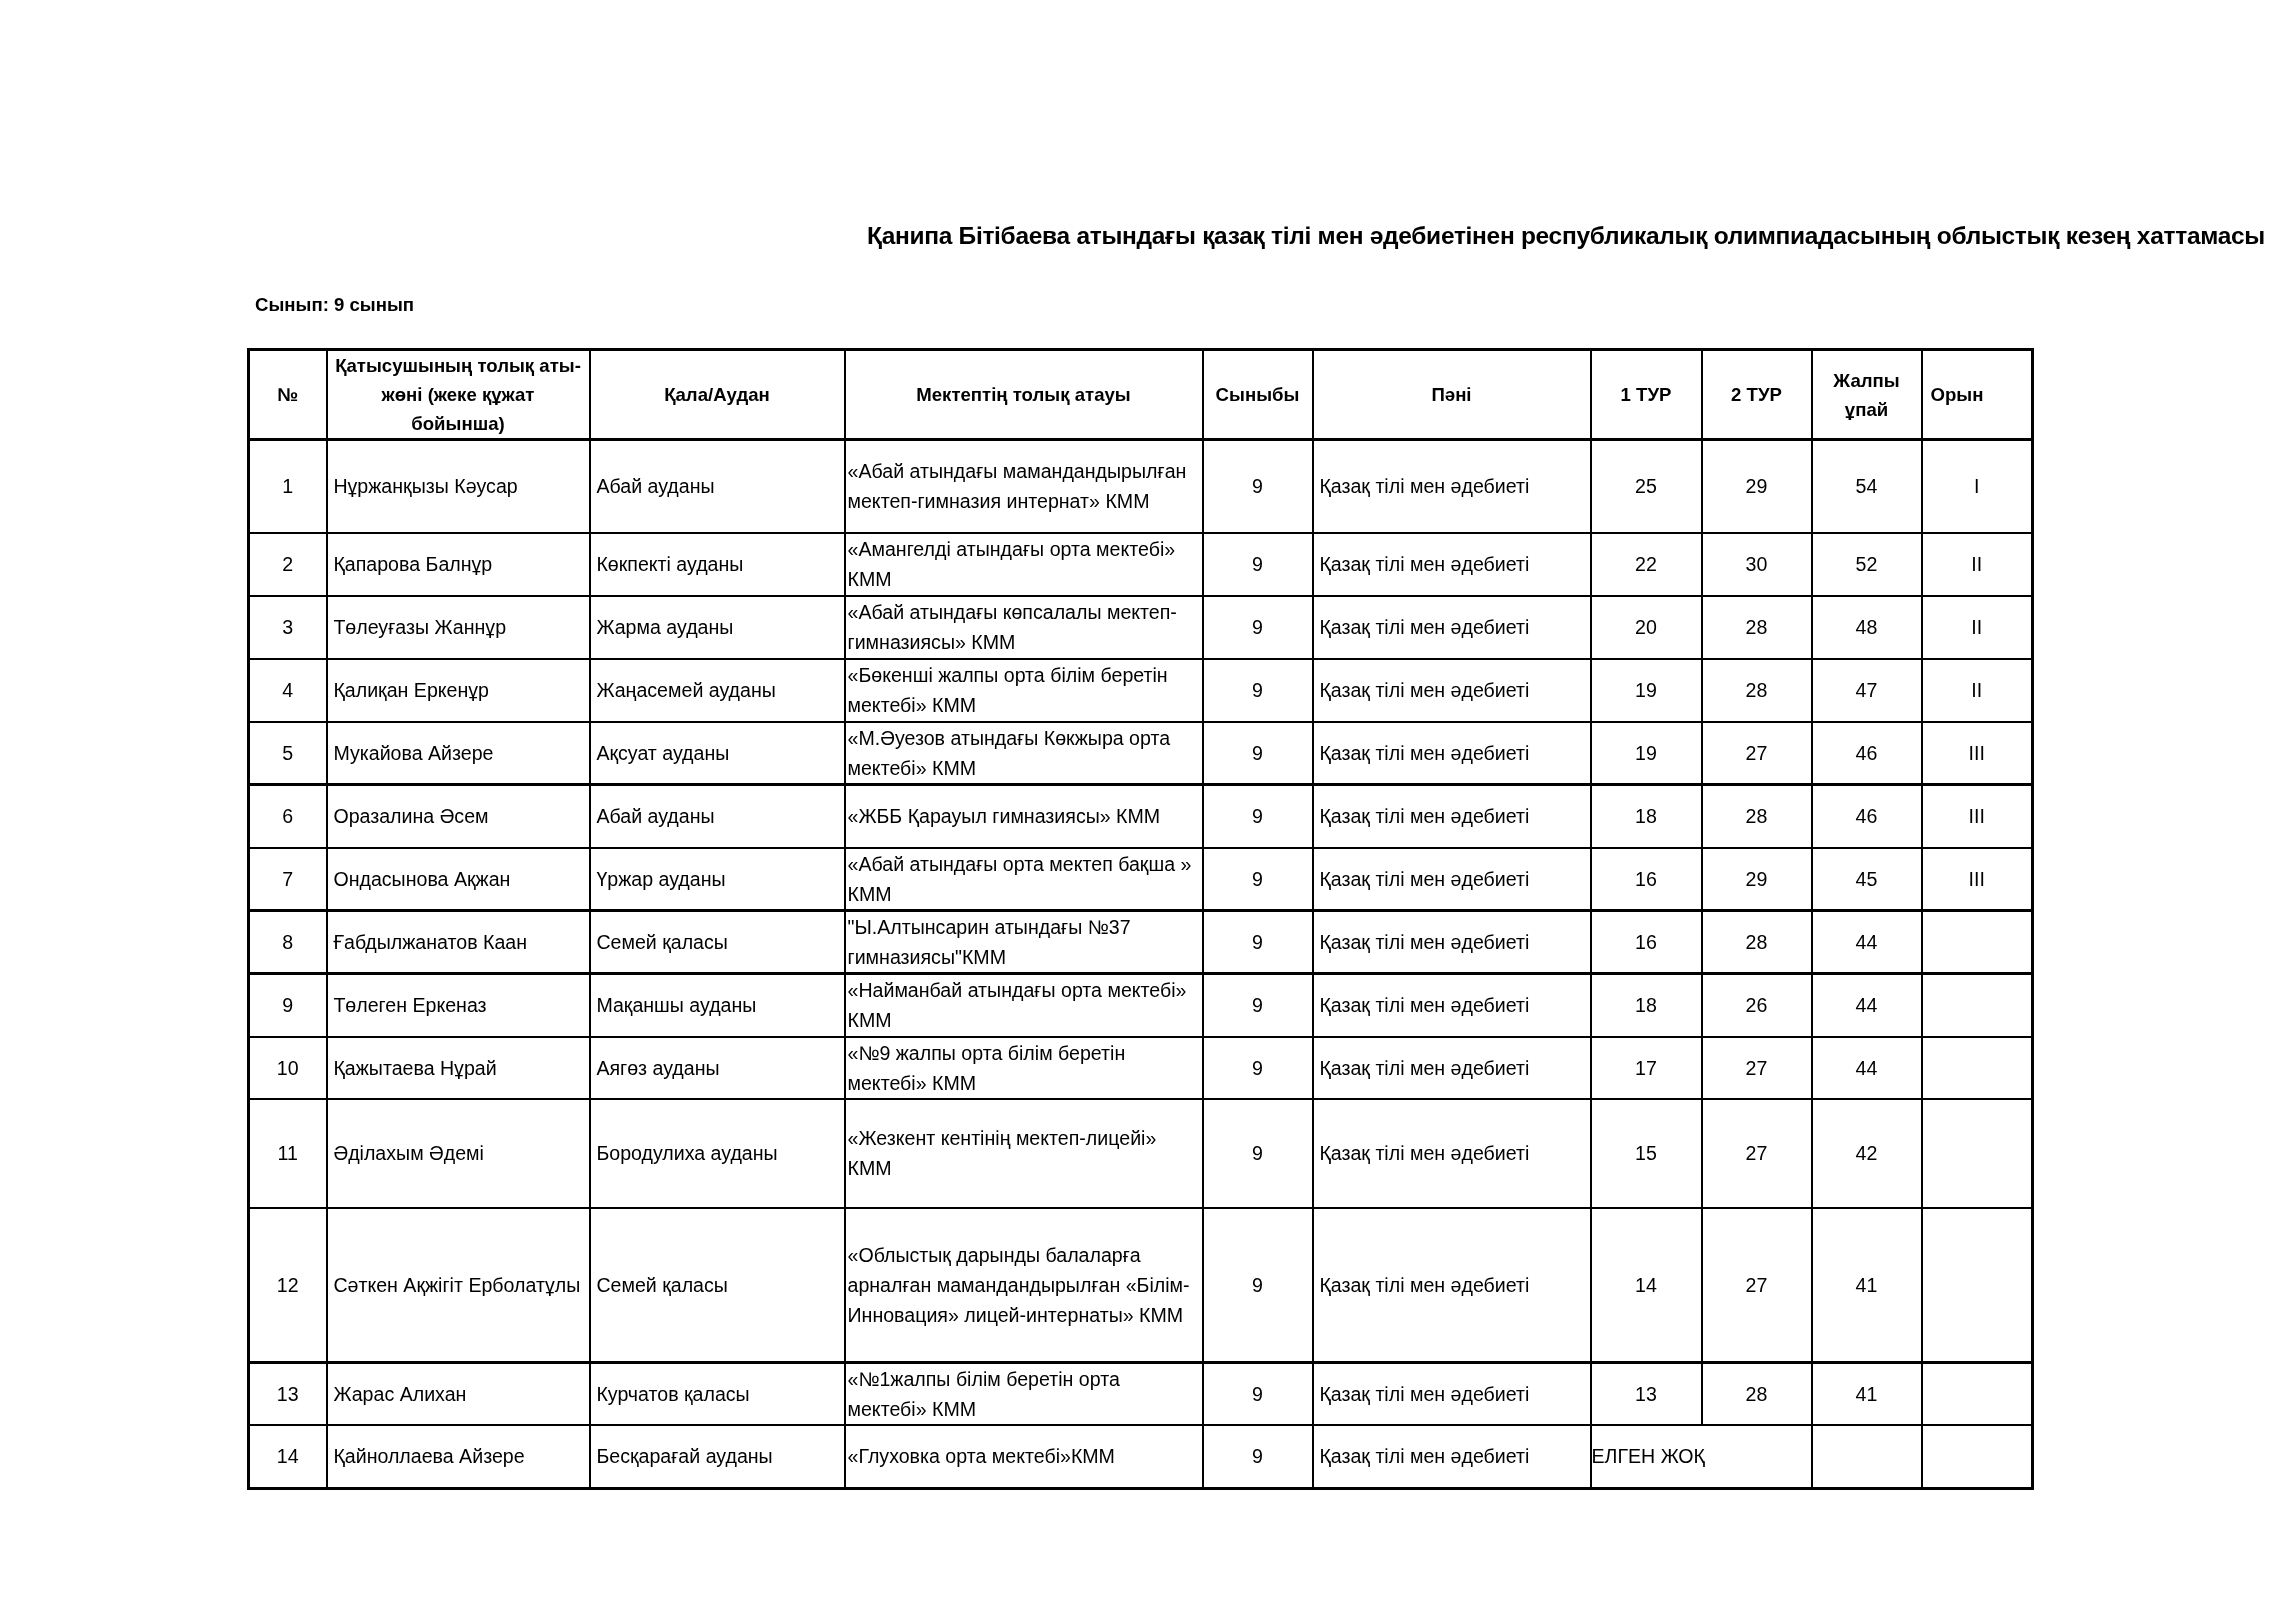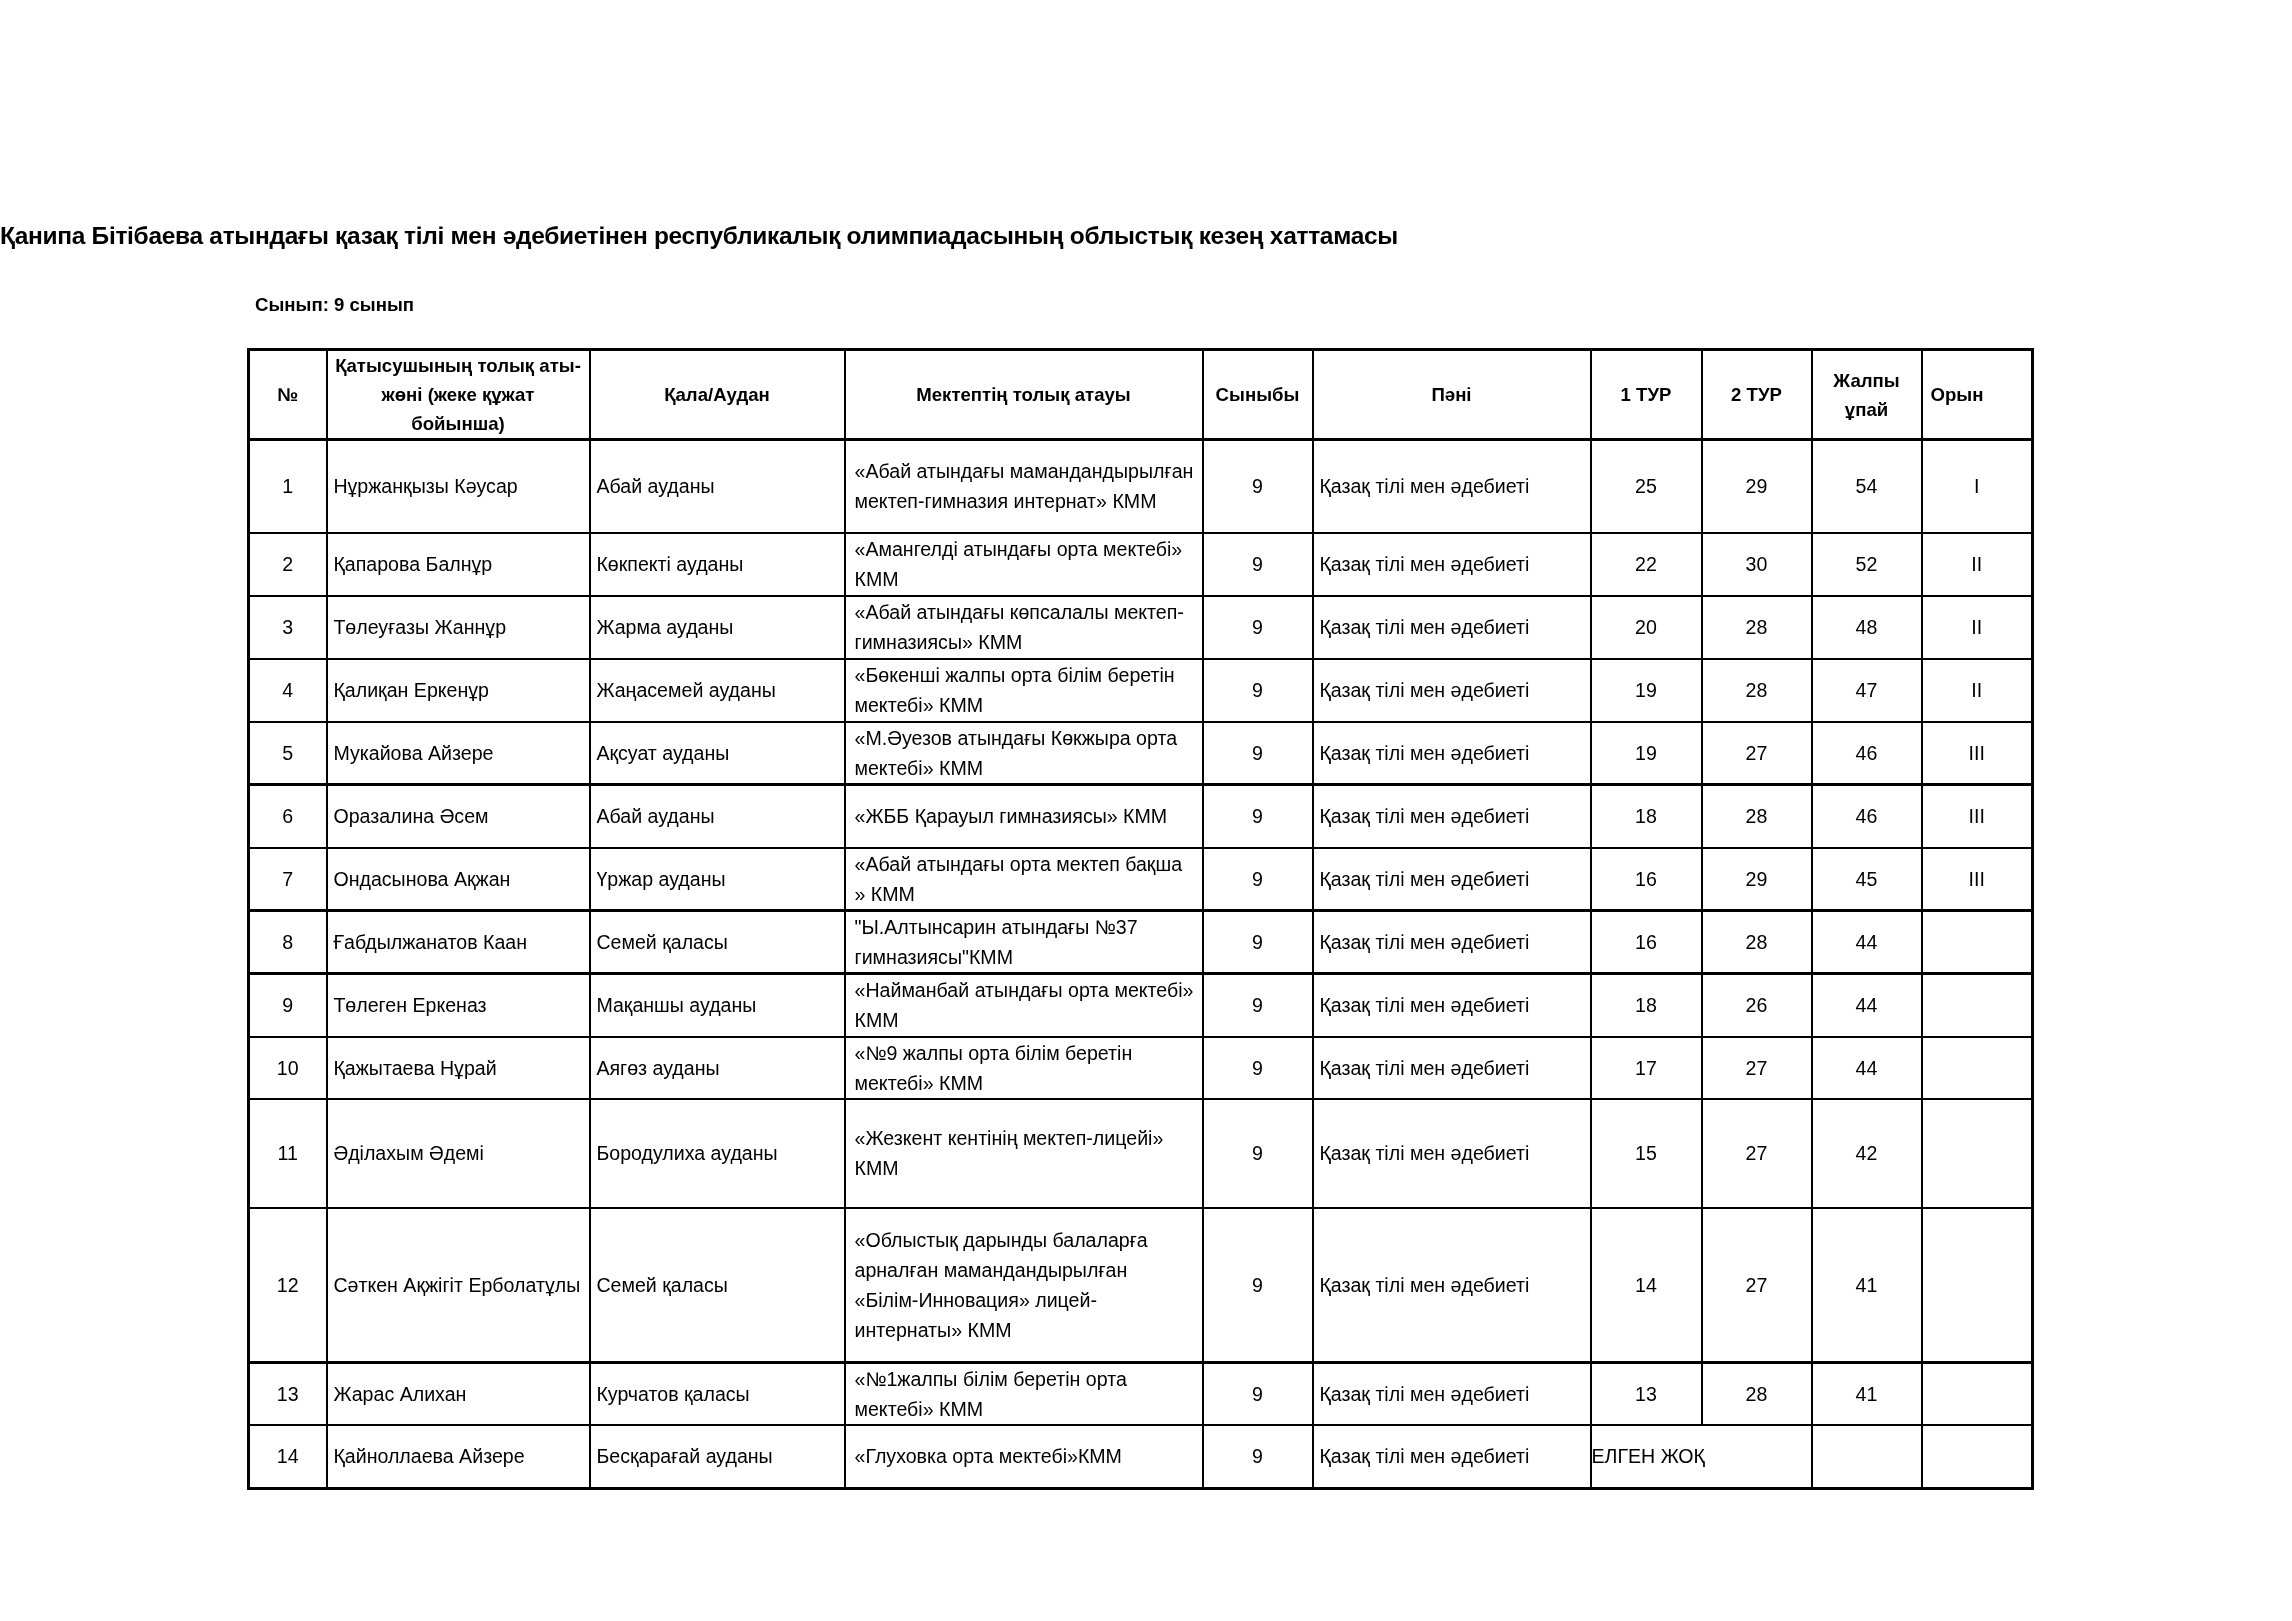--- a/index.html
+++ b/index.html
@@ -1,31 +1,31 @@
 <!DOCTYPE html>
 <html><head>
 <meta charset="utf-8">
 <style>
   html, body { margin: 0; padding: 0; background: #ffffff; }
   body { width: 2293px; height: 1621px; position: relative; overflow: hidden;
          font-family: "Liberation Sans Narrow", "Liberation Sans", sans-serif; color: #000; }
-  .title { position: absolute; left: 0; width: 2265px; top: 222px; text-align: left;
+  .title { position: absolute; left: 0; width: 2265px; top: 222px; text-align: right;
            font-weight: bold; font-size: 24.5px; letter-spacing: -0.3px; }
   .subtitle { position: absolute; left: 255px; top: 294px; font-weight: bold; font-size: 18.6px; }
   table { position: absolute; left: 247px; top: 348px; border-collapse: collapse;
           table-layout: fixed; width: 1784px; border: 3.9px solid #000; }
   td, th { border: 2px solid #000; font-size: 19.6px; line-height: 30px; padding: 0 5.9px;
            overflow: hidden; vertical-align: middle; }
   th { font-weight: bold; text-align: center; font-size: 18.6px; line-height: 29px; }
   th.orn { text-align: left; padding-left: 8px; }
   tr.thick td { border-top: 3.9px solid #000; }
   thead tr th { border-bottom: 3.9px solid #000; }
   td.c { text-align: center; }
   td.l { text-align: left; }
-  td.school { padding-left: 9px; }
+  td.school { padding-left: 2px; }
   td.absent { text-align: left; padding-left: 0; white-space: nowrap; }
   .col-no { width: 78px; } .col-name { width: 263px; } .col-city { width: 255px; }
   .col-school { width: 358px; } .col-grade { width: 110px; } .col-subj { width: 278px; }
   .col-t1 { width: 111px; } .col-t2 { width: 110px; } .col-total { width: 110px; } .col-place { width: 111px; }
 </style>
 </head>
 <body>
 
 <div class="title">Қанипа Бітібаева атындағы қазақ тілі мен әдебиетінен республикалық олимпиадасының облыстық кезең хаттамасы</div>
 <div class="subtitle">Сынып: 9 сынып</div>

